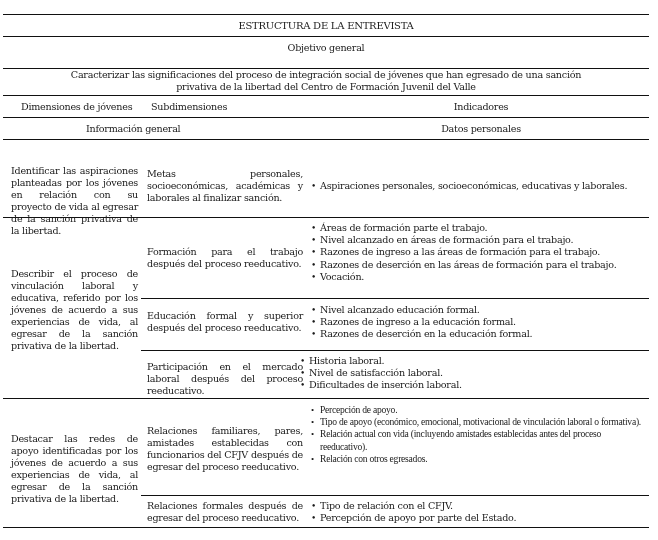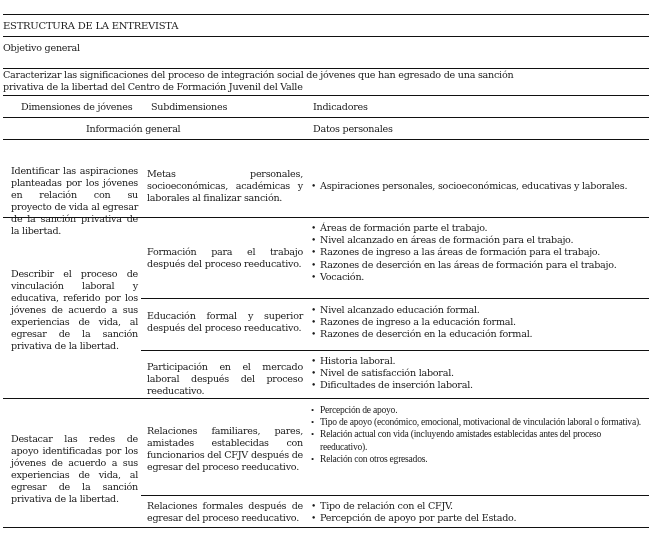--- a/index.html
+++ b/index.html
@@ -4,21 +4,21 @@
 <style>
   html, body { margin: 0; padding: 0; background: #ffffff; }
   body {
     width: 658px; height: 540px; position: relative; overflow: hidden;
     font-family: "DejaVu Serif", "Liberation Serif", serif;
     color: #1a1a1a;
   }
   .doc { position: absolute; left: 3px; top: 14px; width: 646px; }
   .hr { position: absolute; height: 0; border-top: 1.5px solid #111; }
   .t { position: absolute; font-size: 9.6px; line-height: 12px; letter-spacing: -0.25px; }
-  .c { }
+  .c { text-align: center; }
   .j { text-align: justify; }
   ul.ind { position: absolute; margin: 0; padding: 0; list-style: none; font-size: 9.6px; line-height: 12.2px; letter-spacing: -0.25px; }
   ul.ind li { position: relative; padding-left: 10px; }
   ul.ind li::before { content: "\2022"; position: absolute; left: 1px; top: 0; font-size: 9px; }
 </style>
 </head>
 <body>
 
 <div class="doc">
 
@@ -65,21 +65,21 @@
   </ul>
 
   <div class="t j" style="left:144px;width:156px;top:296px;">Educación formal y superior después del proceso reeducativo.</div>
   <ul class="ind" style="left:307px;width:335px;top:290px;">
     <li>Nivel alcanzado educación formal.</li>
     <li>Razones de ingreso a la educación formal.</li>
     <li>Razones de deserción en la educación formal.</li>
   </ul>
 
   <div class="t j" style="left:144px;width:156px;top:347px;">Participación en el mercado laboral después del proceso reeducativo.</div>
-  <ul class="ind" style="left:307px;width:335px;top:341px;">
+  <ul class="ind" style="left:296px;width:335px;top:341px;">
     <li>Historia laboral.</li>
     <li>Nivel de satisfacción laboral.</li>
     <li>Dificultades de inserción laboral.</li>
   </ul>
 
   <div class="t j" style="left:8px;width:127px;top:419px;">Destacar las redes de apoyo identificadas por los jóvenes de acuerdo a sus experiencias de vida, al egresar de la sanción privativa de la libertad.</div>
 
   <div class="t j" style="left:144px;width:156px;top:411px;">Relaciones familiares, pares, amistades establecidas con funcionarios del CFJV después de egresar del proceso reeducativo.</div>
   <ul class="ind" style="left:307px;width:335px;top:390px;font-family:Liberation Serif, serif;">
     <li>Percepción de apoyo.</li>

